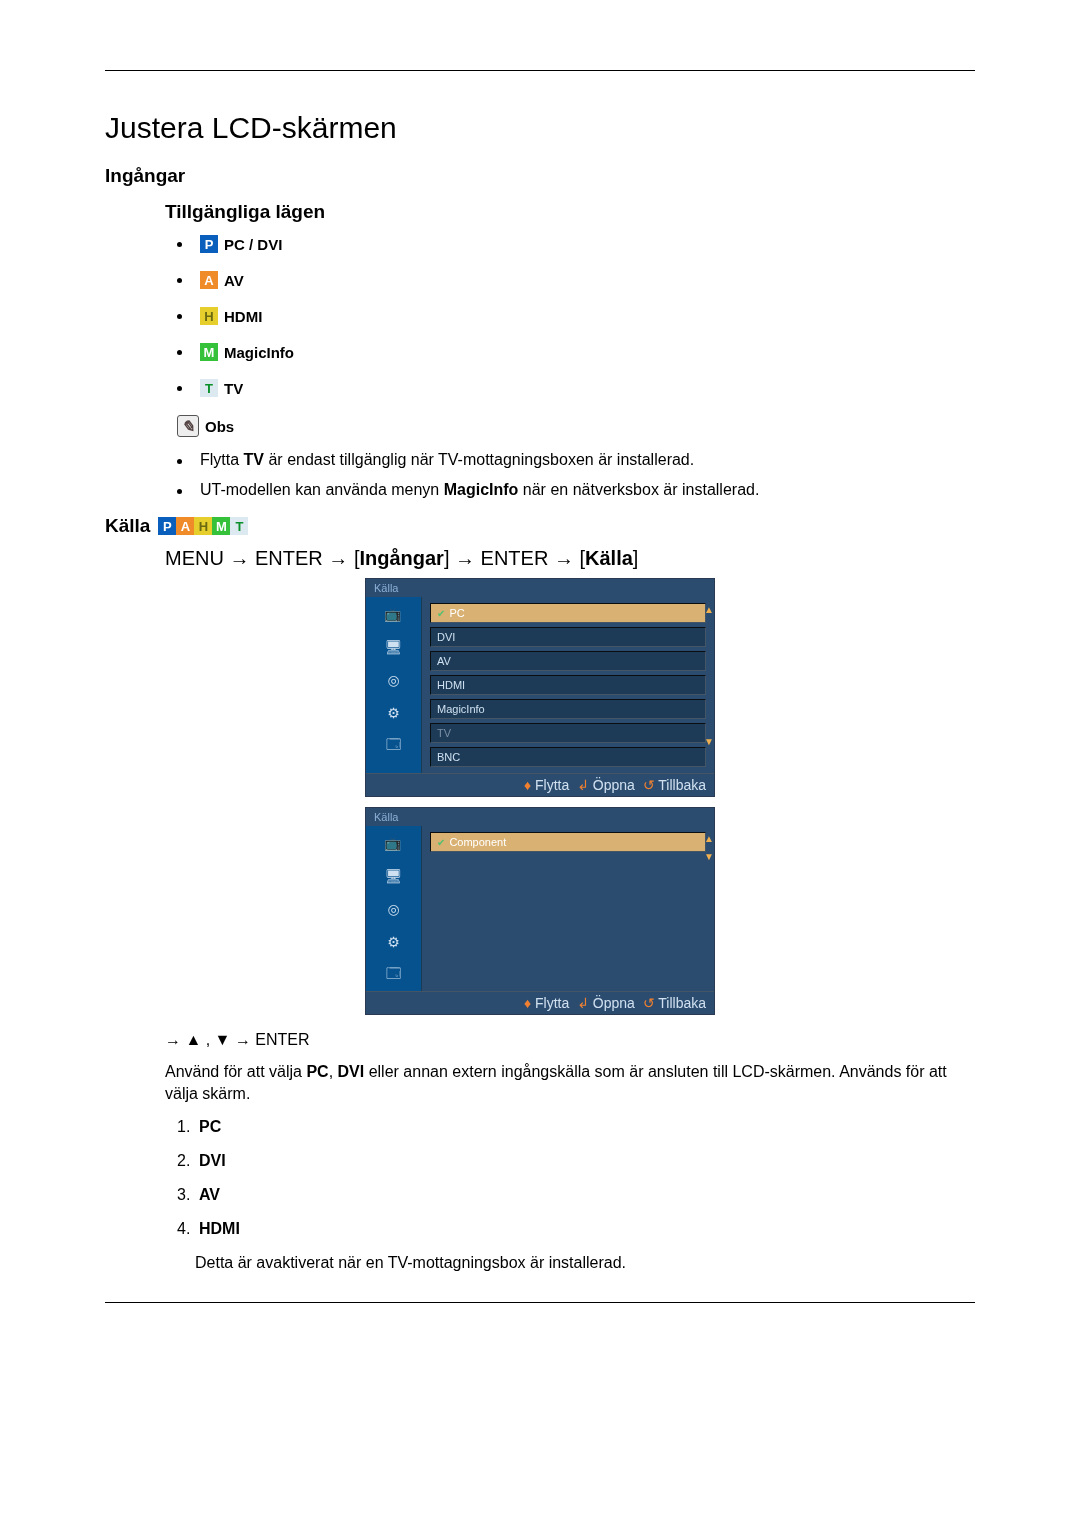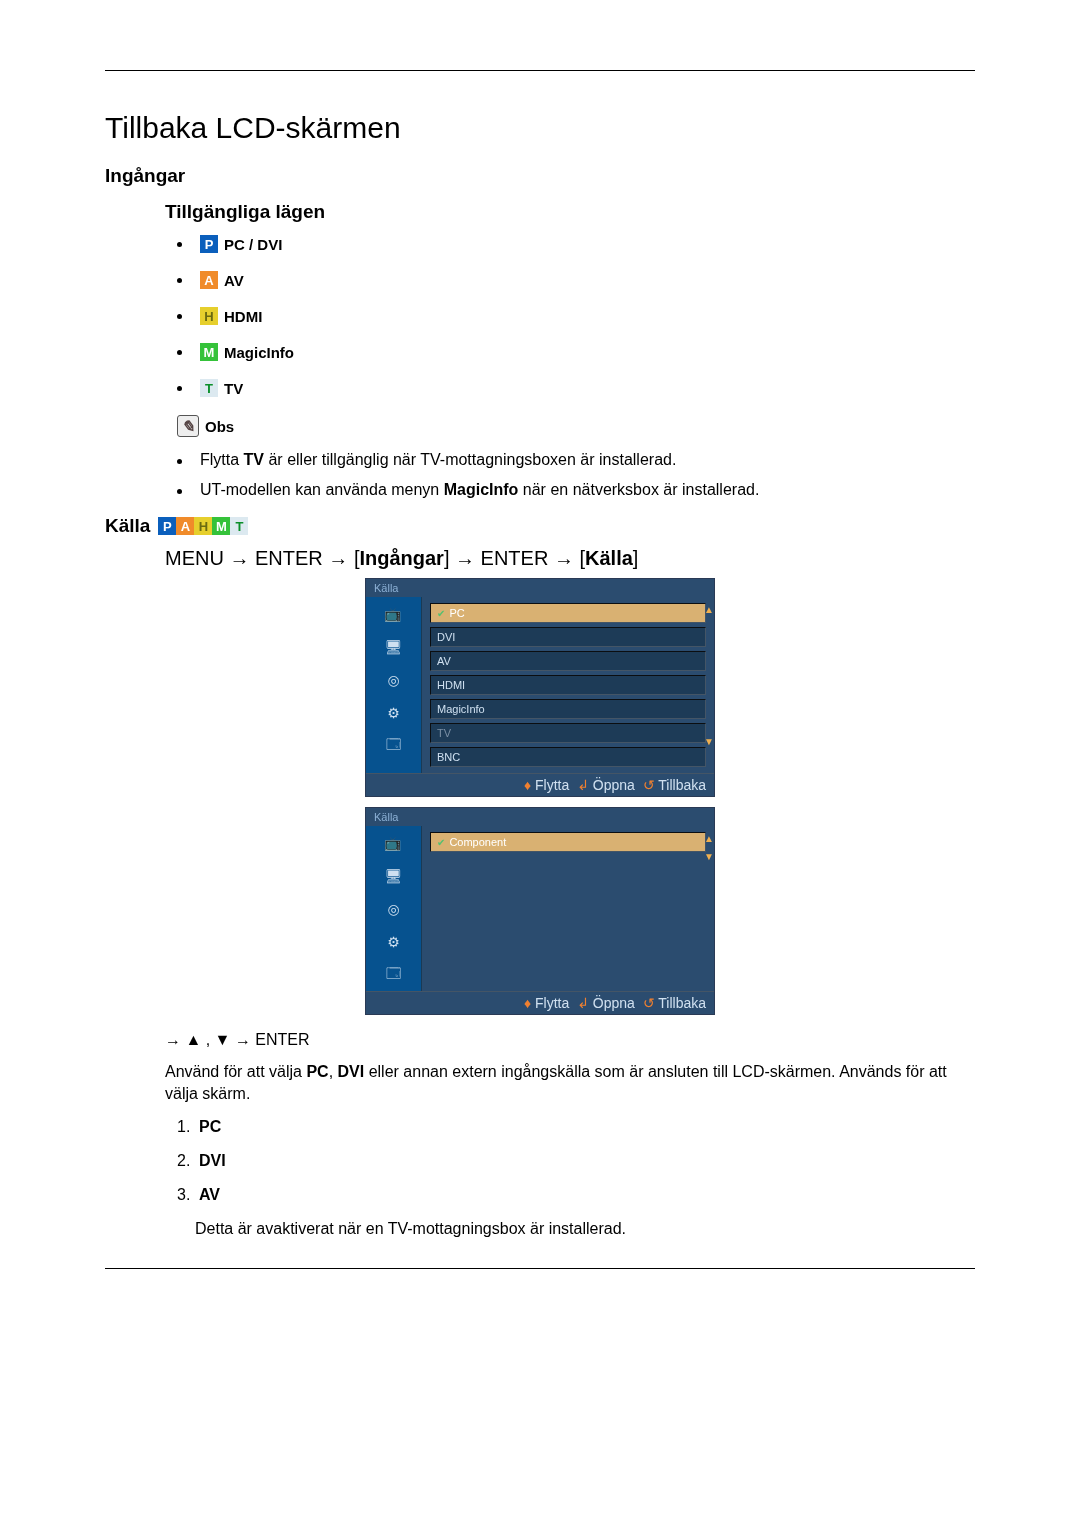--- a/index.html
+++ b/index.html
@@ -87,21 +87,21 @@
   ol.num-list li .lbl { font-weight:bold;}
   .foot-text { margin-left:90px; font-size:16px; margin-top:8px; margin-bottom:30px;}
   .bottom-rule { border-top:1px solid #000; margin-top:20px;}
   b{font-weight:bold;}
 </style>
 </head>
 <body>
 
 <div class="top-rule"></div>
 
-<h1 class="page-title">Tillbaka LCD-skärmen</h1>
+<h1 class="page-title">Justera LCD-skärmen</h1>
 
 <h2 class="section">Ingångar</h2>
 
 <h3 class="subsection">Tillgängliga lägen</h3>
 
 <ul class="mode-list">
   <li>
     <span class="dot"></span>
     <span class="mode-icon" style="background:#0b5fbc;color:#fff">P</span>
     <span class="mode-label">PC / DVI</span>
@@ -130,21 +130,21 @@
 
 <div class="obs-row">
   <span class="obs-icon">✎</span>
   <span class="obs-label">Obs</span>
 </div>
 
 <ul class="note-list">
   <li>
     <span class="dot"></span>
     <span>
-      <span>Flytta </span><b>TV</b><span> är eller tillgänglig när TV-mottagningsboxen är installerad.</span>
+      <span>Flytta </span><b>TV</b><span> är endast tillgänglig när TV-mottagningsboxen är installerad.</span>
     </span>
   </li>
   <li>
     <span class="dot"></span>
     <span>
       <span>UT-modellen kan använda menyn </span><b>MagicInfo</b><span> när en nätverksbox är installerad.</span>
     </span>
   </li>
 </ul>
 
@@ -246,17 +246,18 @@
 <div class="nav-line">→ ▲ , ▼ → ENTER</div>
 
 <div class="body-text">
   <span>Använd för att välja </span><b>PC</b><span>, </span><b>DVI</b><span> eller annan extern ingångskälla som är ansluten till LCD-skärmen. Används för att välja skärm.</span>
 </div>
 
 <ol class="num-list">
   <li><span class="num">1.</span><span class="lbl">PC</span></li>
   <li><span class="num">2.</span><span class="lbl">DVI</span></li>
   <li><span class="num">3.</span><span class="lbl">AV</span></li>
+  <li><span class="num">4.</span><span class="lbl">HDMI</span></li>
 </ol>
 
 <div class="foot-text">Detta är avaktiverat när en TV-mottagningsbox är installerad.</div>
 
 <div class="bottom-rule"></div>
 
 </body></html>

